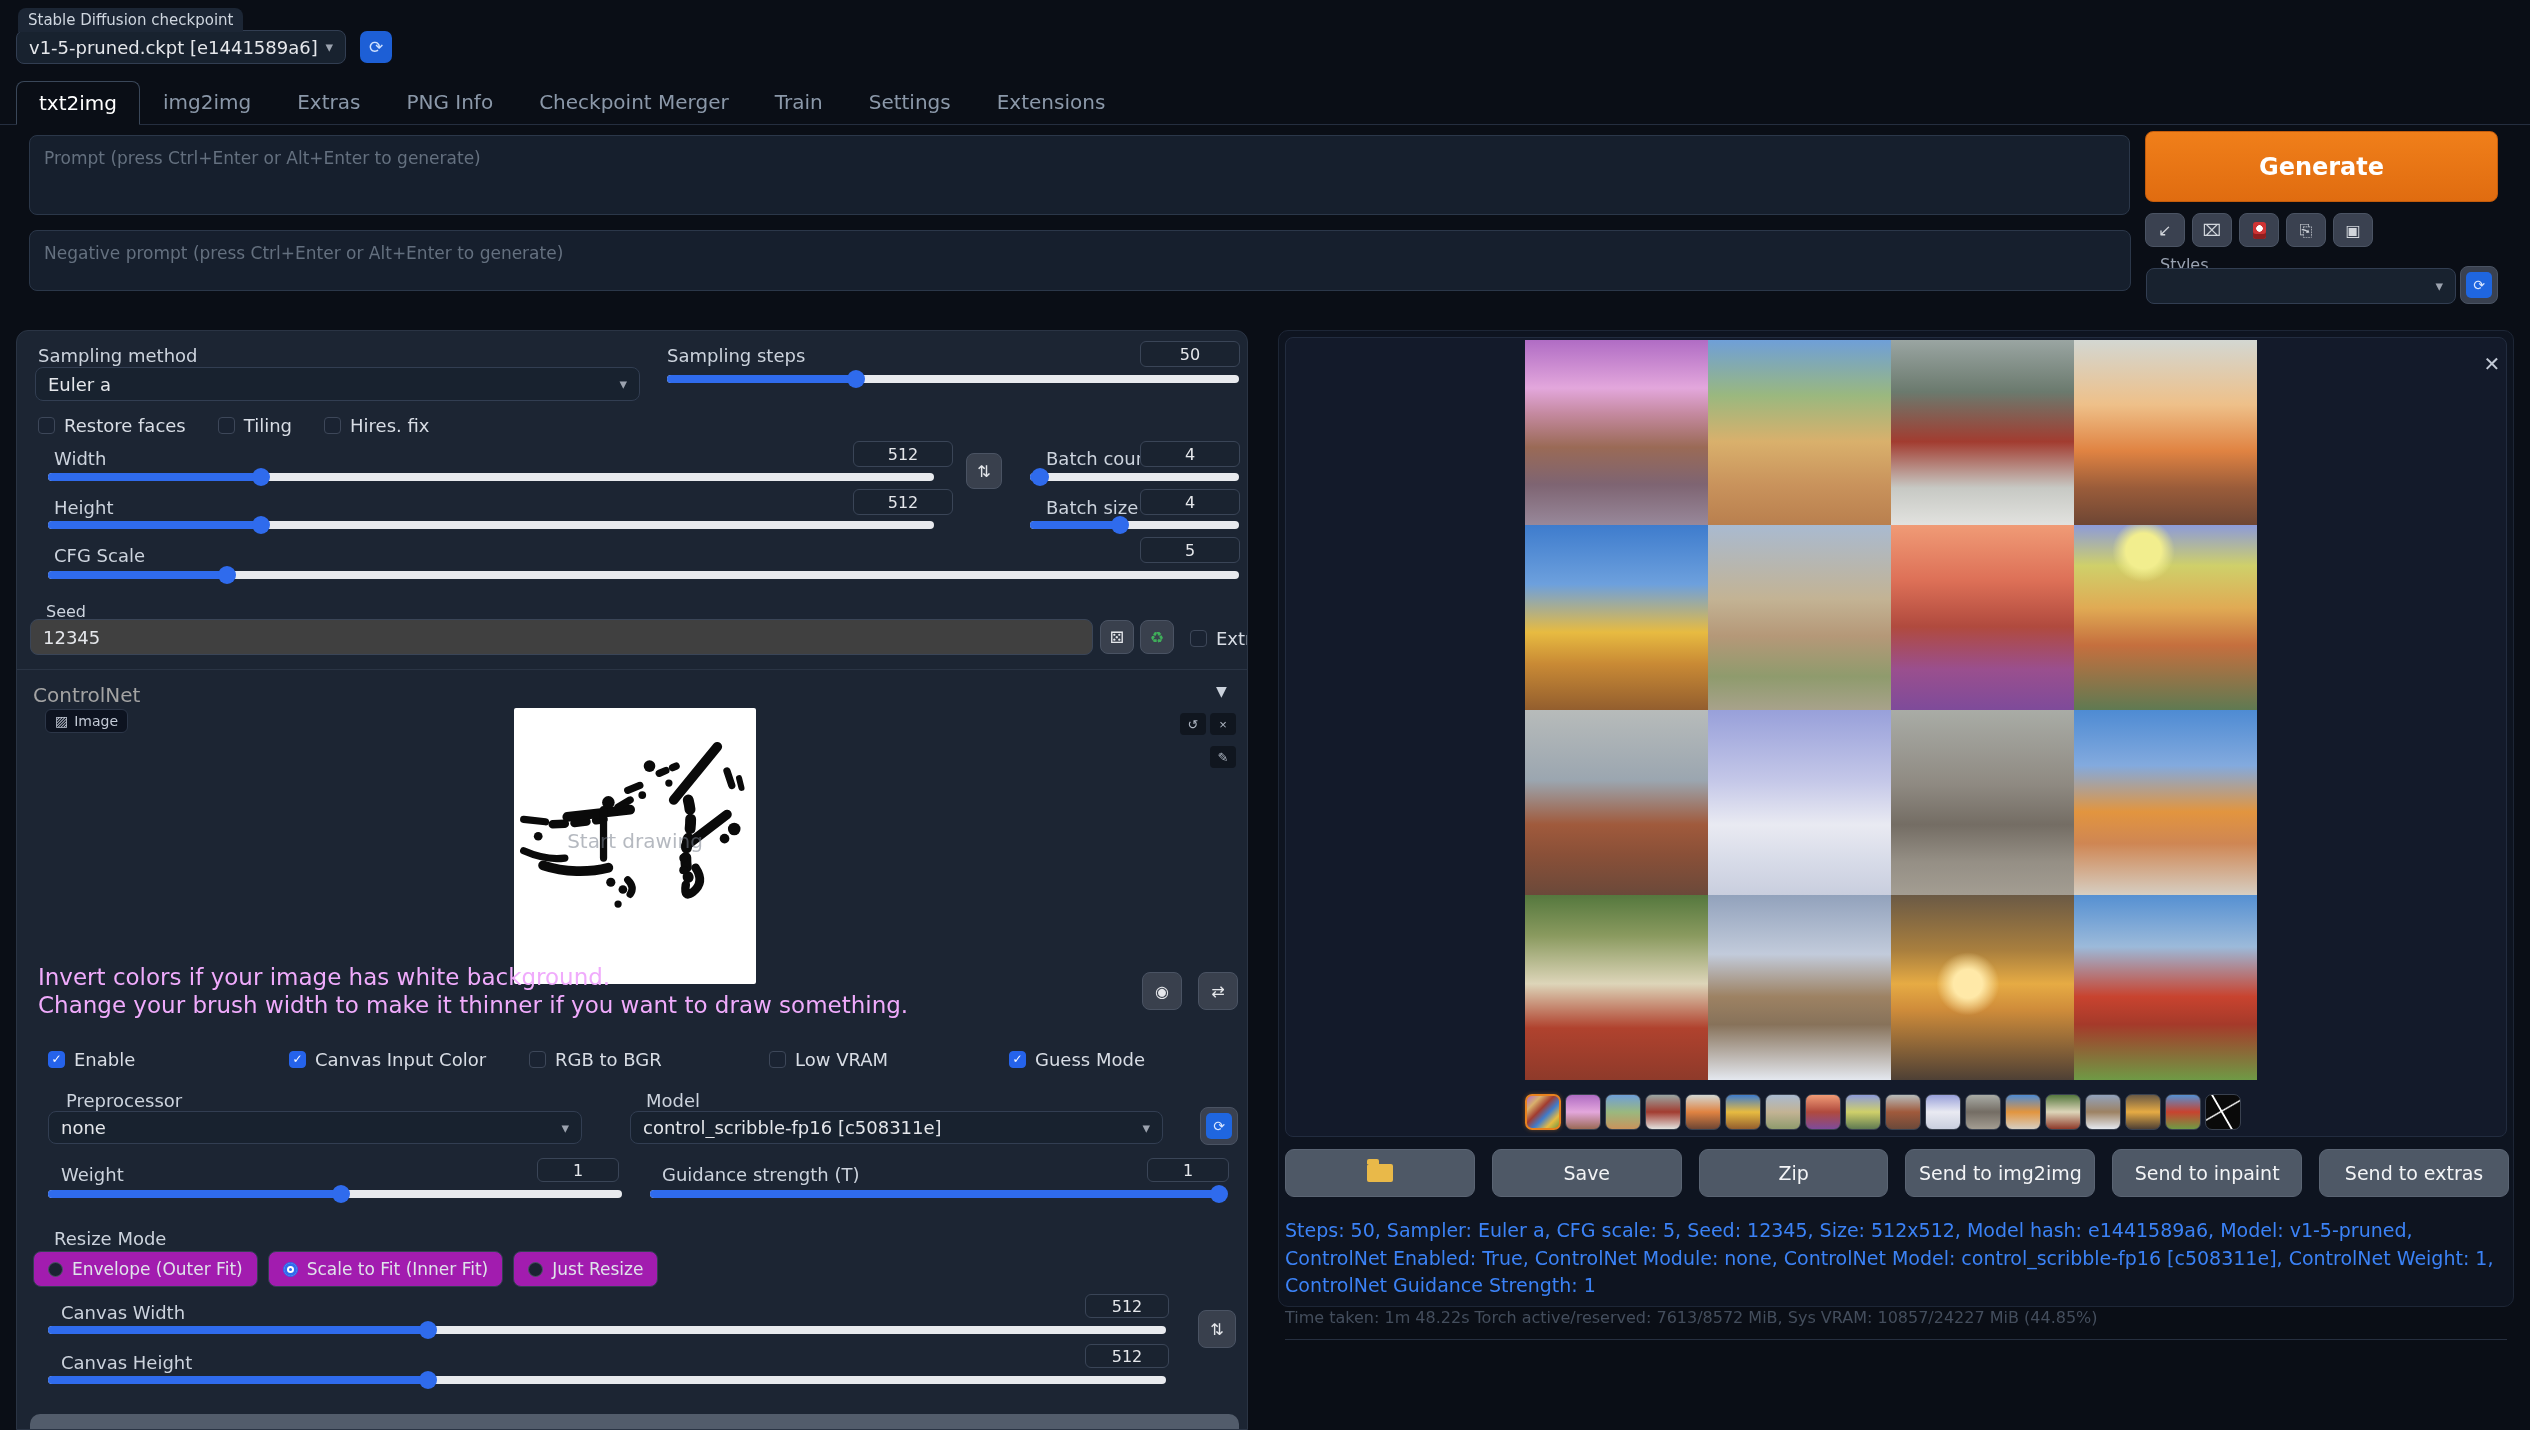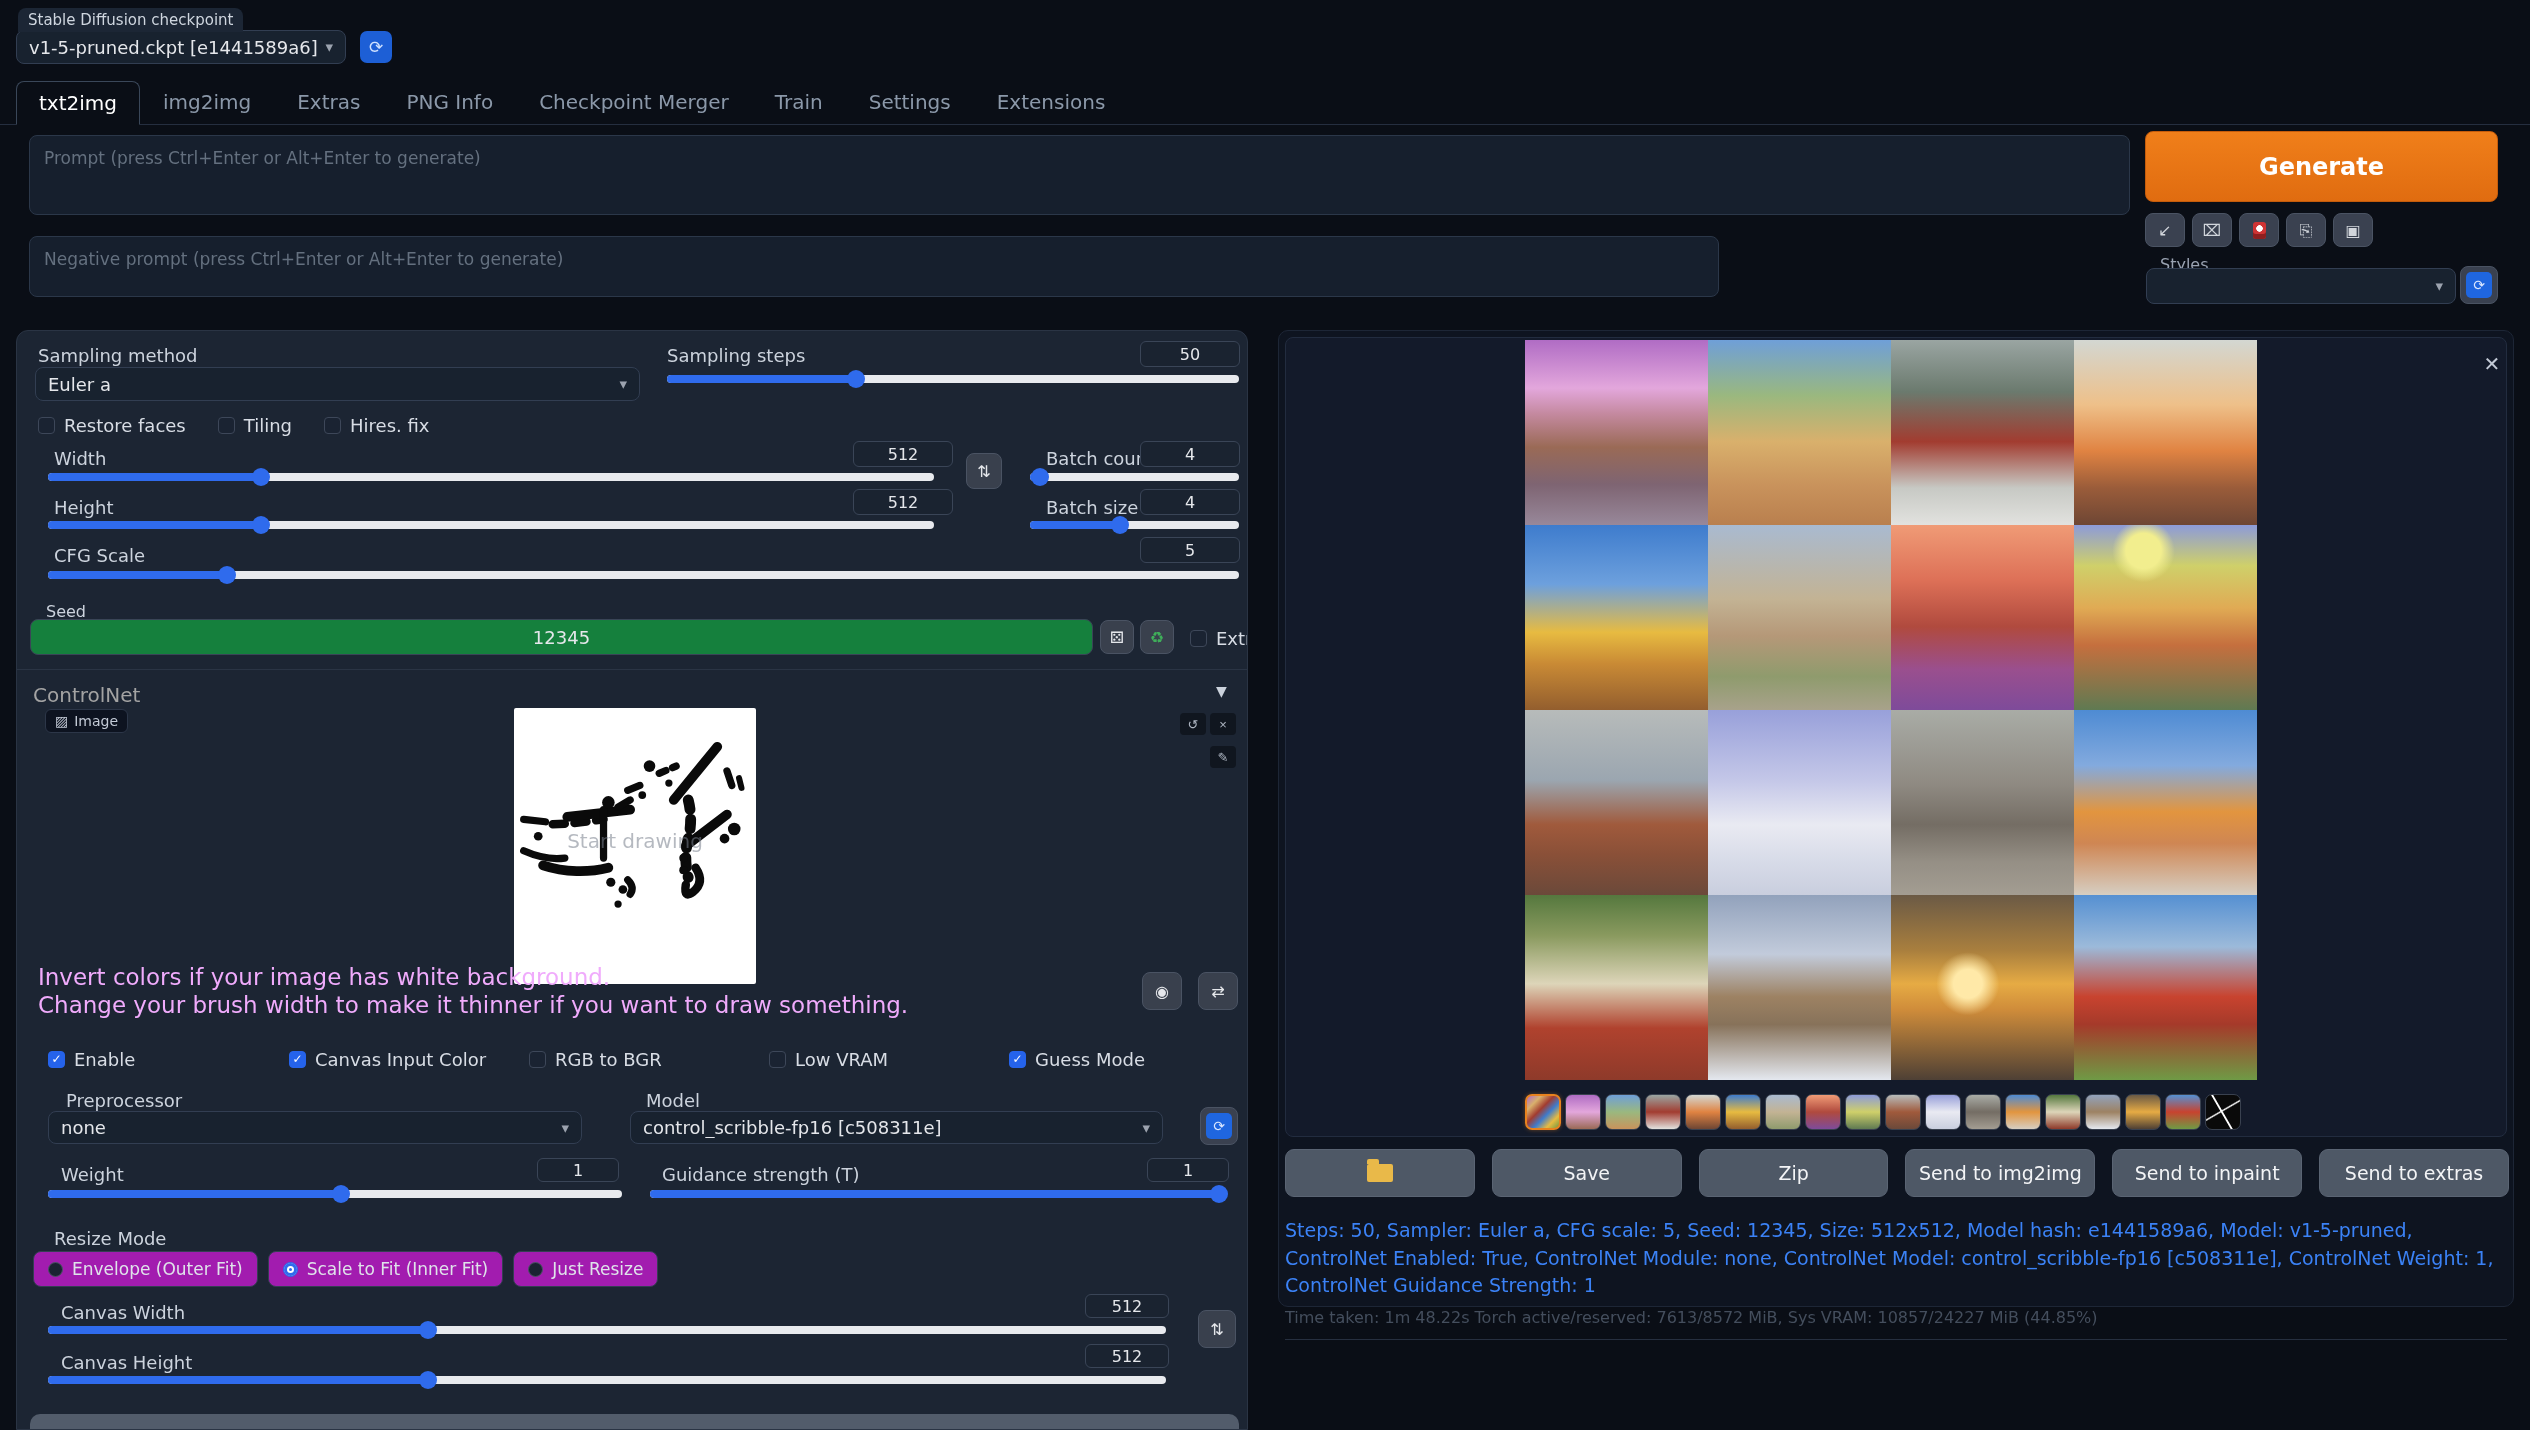--- a/index.html
+++ b/index.html
@@ -37,21 +37,21 @@
   .slider { position:absolute; height:8px; cursor:pointer; }
   .sl-track { position:absolute; inset:0; background:#e8eaee; border-radius:4px; }
   .sl-fill { position:absolute; left:0; top:0; height:8px; background:#2f6bed; border-radius:4px; }
   .sl-knob { position:absolute; top:-5px; width:18px; height:18px; border-radius:50%; background:#2f6bed; }
   .cb { display:flex; align-items:center; gap:9px; cursor:pointer; white-space:nowrap; }
   .cb.posd { position:absolute; top:0; }
   .cbbox { width:17px; height:17px; border-radius:4px; background:#1a2332; border:1px solid #3d4759; color:#fff; font-size:12px; line-height:15px; text-align:center; flex:none; }
   .cbbox.on { background:#2563eb; border-color:#2563eb; }
   .cbl { font-size:18px; color:#d8dde5; }
   .flags-row { position:absolute; display:flex; gap:32px; }
-  .seed-input { position:absolute; background:#15803d; border:1px solid #3a4557; border-radius:8px; color:#e5e7eb; font-size:18px; padding:0 12px; font-family:inherit; outline:none;text-align:center; }
+  .seed-input { position:absolute; background:#404040; border:1px solid #3a4557; border-radius:8px; color:#e5e7eb; font-size:18px; padding:0 12px; font-family:inherit; outline:none; }
   .sq-btn { position:absolute; width:34px; height:34px; background:#39404d; border:1px solid #4a5363; border-radius:8px; color:#e5e7eb; font-size:16px; cursor:pointer; display:flex; align-items:center; justify-content:center; font-family:inherit; }
   .divider { position:absolute; left:0; width:100%; border-top:1px solid #2a3444; }
   .section-title { position:absolute; font-size:20px; color:#a3a3a3; }
   .chipimg { position:absolute; height:24px; background:#0d1320; border:1px solid #2c3648; border-radius:6px; color:#c3cad6; font-size:14px; display:flex; align-items:center; gap:6px; padding:0 9px; cursor:pointer; }
   .canvas { position:absolute; background:#fff; border-radius:2px; }
   .watermark { position:absolute; left:0; right:0; top:44%; text-align:center; font-size:20px; color:rgba(120,128,140,.55); pointer-events:none; }
   .mini-btn { position:absolute; width:26px; height:22px; background:#10161f; border:none; border-radius:4px; color:#aeb6c2; font-size:13px; cursor:pointer; }
   .hint { position:absolute; font-size:23px; color:#f0abfc; }
   .radio-row { position:absolute; display:flex; gap:10px; }
   .chip { height:36px; background:#a21caf; border:1px solid #333e52; border-radius:8px; display:flex; align-items:center; gap:9px; padding:0 14px; font-size:17px; color:#dfe3ea; cursor:pointer; }
@@ -93,21 +93,21 @@
     <div class="tab">img2img</div>
     <div class="tab">Extras</div>
     <div class="tab">PNG Info</div>
     <div class="tab">Checkpoint Merger</div>
     <div class="tab">Train</div>
     <div class="tab">Settings</div>
     <div class="tab">Extensions</div>
   </div>
 
 <textarea class="prompt" style="left: 29px; top: 135px; width: 2101px; height: 80px;" placeholder="Prompt (press Ctrl+Enter or Alt+Enter to generate)"></textarea>
-<textarea class="prompt" style="left: 29px; top: 236px; width: 1690px; height: 61px;" placeholder="Negative prompt (press Ctrl+Enter or Alt+Enter to generate)"></textarea>
+<textarea class="prompt" style="left: 29px; top: 230px; width: 2102px; height: 61px;" placeholder="Negative prompt (press Ctrl+Enter or Alt+Enter to generate)"></textarea>
 
 <button class="generate-btn">Generate</button>
 <div class="abs tools">
     <button class="tool-btn">↙</button>
     <button class="tool-btn">⌧</button>
     <button class="tool-btn">
       <span class="red-card"></span>
     </button>
     <button class="tool-btn">⎘</button>
     <button class="tool-btn">▣</button>

